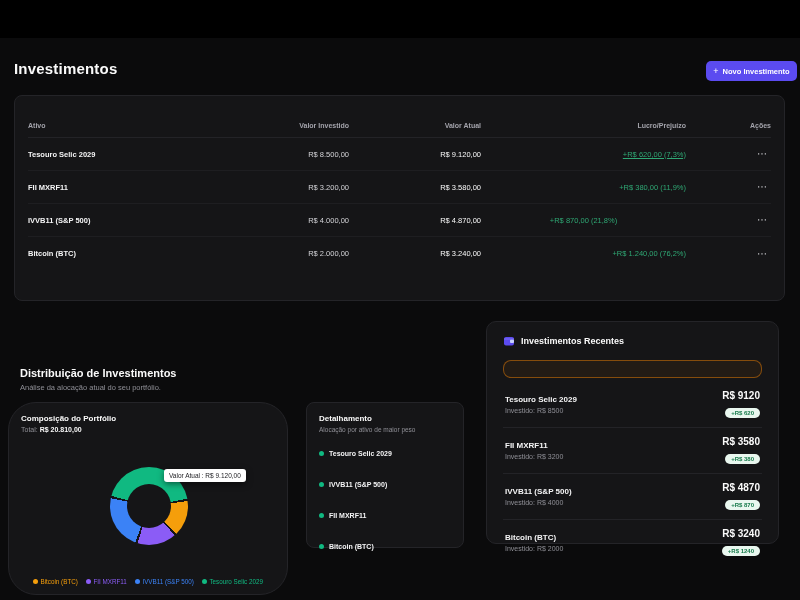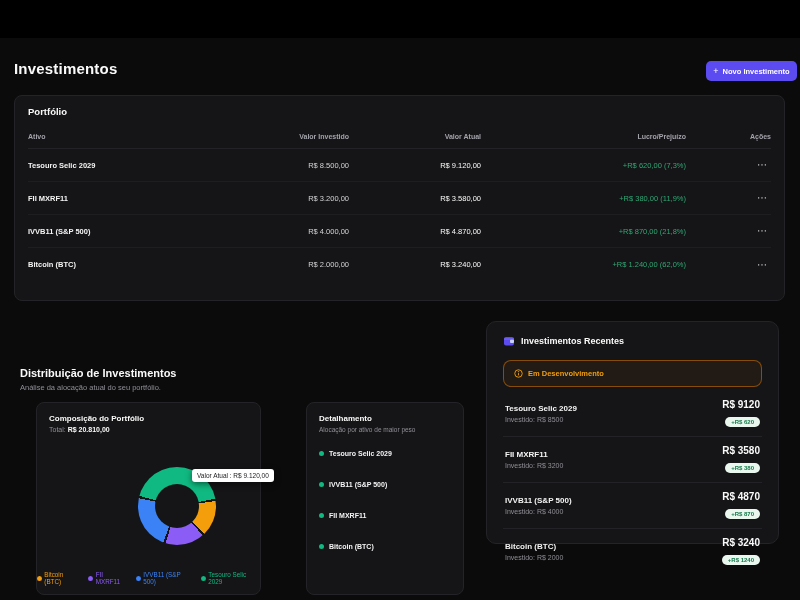--- a/index.html
+++ b/index.html
@@ -33,33 +33,33 @@
   .cell-inv { color:#d4d4d8; }
   .cell-cur { font-weight:400; color:#fafafa; }
   .cell-gain { color:#2fa874; }
   .dots-btn { background:none; border:none; color:#d4d4d8; font-size:10px; line-height:1;
               cursor:pointer; padding:2px 4px; font-family:"Liberation Sans", sans-serif; }
 
   
   .dist-title { position:absolute; left:20px; top:329px; font-size:11px; font-weight:700; color:#fafafa; }
   .dist-sub { position:absolute; left:20px; top:345px; font-size:7.5px; color:#8f8f96; }
 
-  .comp-card { left:36px; top:364px; width:225px; height:193px; padding:11px 12px; }
+  .comp-card { left:8px; top:364px; width:280px; height:193px; padding:11px 12px;border-radius:28px; }
   .comp-total { margin-top:3px; font-size:7px; color:#8f8f96; }
   .comp-total b { color:#fafafa; font-weight:700; }
   .donut-wrap { position:absolute; left:101px; top:64px; width:78px; height:78px; }
   .donut { width:78px; height:78px; border-radius:50%; }
   .donut-hole { position:absolute; left:17px; top:17px; width:44px; height:44px; border-radius:50%; background:#151517; }
   .tooltip { position:absolute; left:155px; top:66px; background:#fff; border-radius:3px; padding:3px 5px;
              font-size:6.5px; color:#1b1b1f; white-space:nowrap; box-shadow:0 2px 6px rgba(0,0,0,.5); z-index:3; }
   .legend { position:absolute; left:0; bottom:9px; width:100%; display:flex; justify-content:center; gap:8px; }
   .legend-item { display:flex; align-items:center; gap:2.5px; font-size:6.3px; cursor:pointer; }
   .legend-dot { width:5px; height:5px; border-radius:50%; }
 
-  .detail-card { left:306px; top:364px; width:158px; height:193px; padding:11px 12px; }
+  .detail-card { left:306px; top:364px; width:158px; height:146px; padding:11px 12px; }
   .detail-sub { font-size:6.5px; color:#8f8f96; margin-top:3px; }
   .detail-list { margin-top:17px; }
   .detail-item { display:flex; align-items:center; gap:5px; margin-bottom:24px; }
   .detail-dot { width:5px; height:5px; border-radius:50%; background:#10b981; flex:none; }
   .detail-label { font-size:7px; font-weight:700; color:#f4f4f5; }
 
   
   .recent-card { left:486px; top:283px; width:293px; height:223px; padding:13px 16px; border-radius:10px; }
   .recent-head { display:flex; align-items:center; gap:6px; }
   .recent-title { font-size:9px; font-weight:700; color:#fafafa; }
@@ -86,56 +86,55 @@
 
 <div class="app">
 
   <h1 class="page-title">Investimentos</h1>
   <button class="new-btn">
     <span class="plus">+</span>
     <span>Novo Investimento</span>
   </button>
 
   <section class="card portfolio">
-    <div class="card-title">Portfólio</div>
     <div class="tbl">
       <div class="tr thead">
         <div class="c">Ativo</div>
         <div class="c c-r">Valor Investido</div>
         <div class="c c-r">Valor Atual</div>
         <div class="c c-r">Lucro/Prejuízo</div>
         <div class="c c-r">Ações</div>
       </div>
       <div id="portfolio-rows">
           <div class="tr trow">
             <div class="cell-name">Tesouro Selic 2029</div>
             <div class="cell-inv c-r">R$ 8.500,00</div>
             <div class="cell-cur c-r">R$ 9.120,00</div>
-            <div class="cell-gain c-r" style="color: rgb(47, 168, 116);">+R$ 620,00 (7,3%)</div>
+            <div class="cell-gain c-r" style="color: rgb(47, 168, 116); text-decoration: underline;">+R$ 620,00 (7,3%)</div>
             <div class="c-r"><button class="dots-btn">⋯</button></div>
           </div>
           <div class="tr trow">
             <div class="cell-name">FII MXRF11</div>
             <div class="cell-inv c-r">R$ 3.200,00</div>
             <div class="cell-cur c-r">R$ 3.580,00</div>
             <div class="cell-gain c-r" style="color: rgb(47, 168, 116); text-align: right;">+R$ 380,00 (11,9%)</div>
             <div class="c-r"><button class="dots-btn">⋯</button></div>
           </div>
           <div class="tr trow">
             <div class="cell-name">IVVB11 (S&amp;P 500)</div>
             <div class="cell-inv c-r">R$ 4.000,00</div>
             <div class="cell-cur c-r">R$ 4.870,00</div>
-            <div class="cell-gain c-r" style="color: rgb(47, 168, 116);">+R$ 870,00 (21,8%)</div>
+            <div class="cell-gain c-r" style="color: rgb(47, 168, 116); text-align: center;">+R$ 870,00 (21,8%)</div>
             <div class="c-r"><button class="dots-btn">⋯</button></div>
           </div>
           <div class="tr trow">
             <div class="cell-name">Bitcoin (BTC)</div>
             <div class="cell-inv c-r">R$ 2.000,00</div>
             <div class="cell-cur c-r">R$ 3.240,00</div>
-            <div class="cell-gain c-r" style="color: rgb(47, 168, 116);">+R$ 1.240,00 (62,0%)</div>
+            <div class="cell-gain c-r" style="color: rgb(47, 168, 116);">+R$ 1.240,00 (76,2%)</div>
             <div class="c-r"><button class="dots-btn">⋯</button></div>
           </div>
         </div>
     </div>
   </section>
 
   <h2 class="dist-title">Distribuição de Investimentos</h2>
   <div class="dist-sub">Análise da alocação atual do seu portfólio.</div>
 
   <section class="card comp-card">
@@ -195,28 +194,20 @@
   <section class="card recent-card">
     <div class="recent-head">
       <svg class="icon-svg" width="12" height="12" viewBox="0 0 24 24">
         <rect x="2" y="4" width="20" height="17" rx="4" fill="#5b4bf0"></rect>
         <rect x="14" y="9" width="8" height="7" rx="2" fill="#c7d2fe"></rect>
         <path d="M2 8 L22 8" stroke="#7c6ff5" stroke-width="2"></path>
       </svg>
       <span class="recent-title">Investimentos Recentes</span>
     </div>
     <div class="warn">
-      <div class="warn-head">
-        <svg class="icon-svg" width="9" height="9" viewBox="0 0 24 24" fill="none" stroke="#f59e0b" stroke-width="2.4">
-          <circle cx="12" cy="12" r="10"></circle>
-          <line x1="12" y1="11" x2="12" y2="17"></line>
-          <circle cx="12" cy="7.2" r="0.8" fill="#f59e0b"></circle>
-        </svg>
-        <span class="warn-title">Em Desenvolvimento</span>
-      </div>
     </div>
     <div class="recent-list" id="recent-list">
         <div class="recent-item">
           <div>
             <div class="ri-name">Tesouro Selic 2029</div>
             <div class="ri-invested">Investido: R$ 8500</div>
           </div>
           <div class="ri-right"><div class="ri-value">R$ 9120</div><span class="ri-pill">+R$ 620</span></div>
         </div>
         <div class="recent-item">

